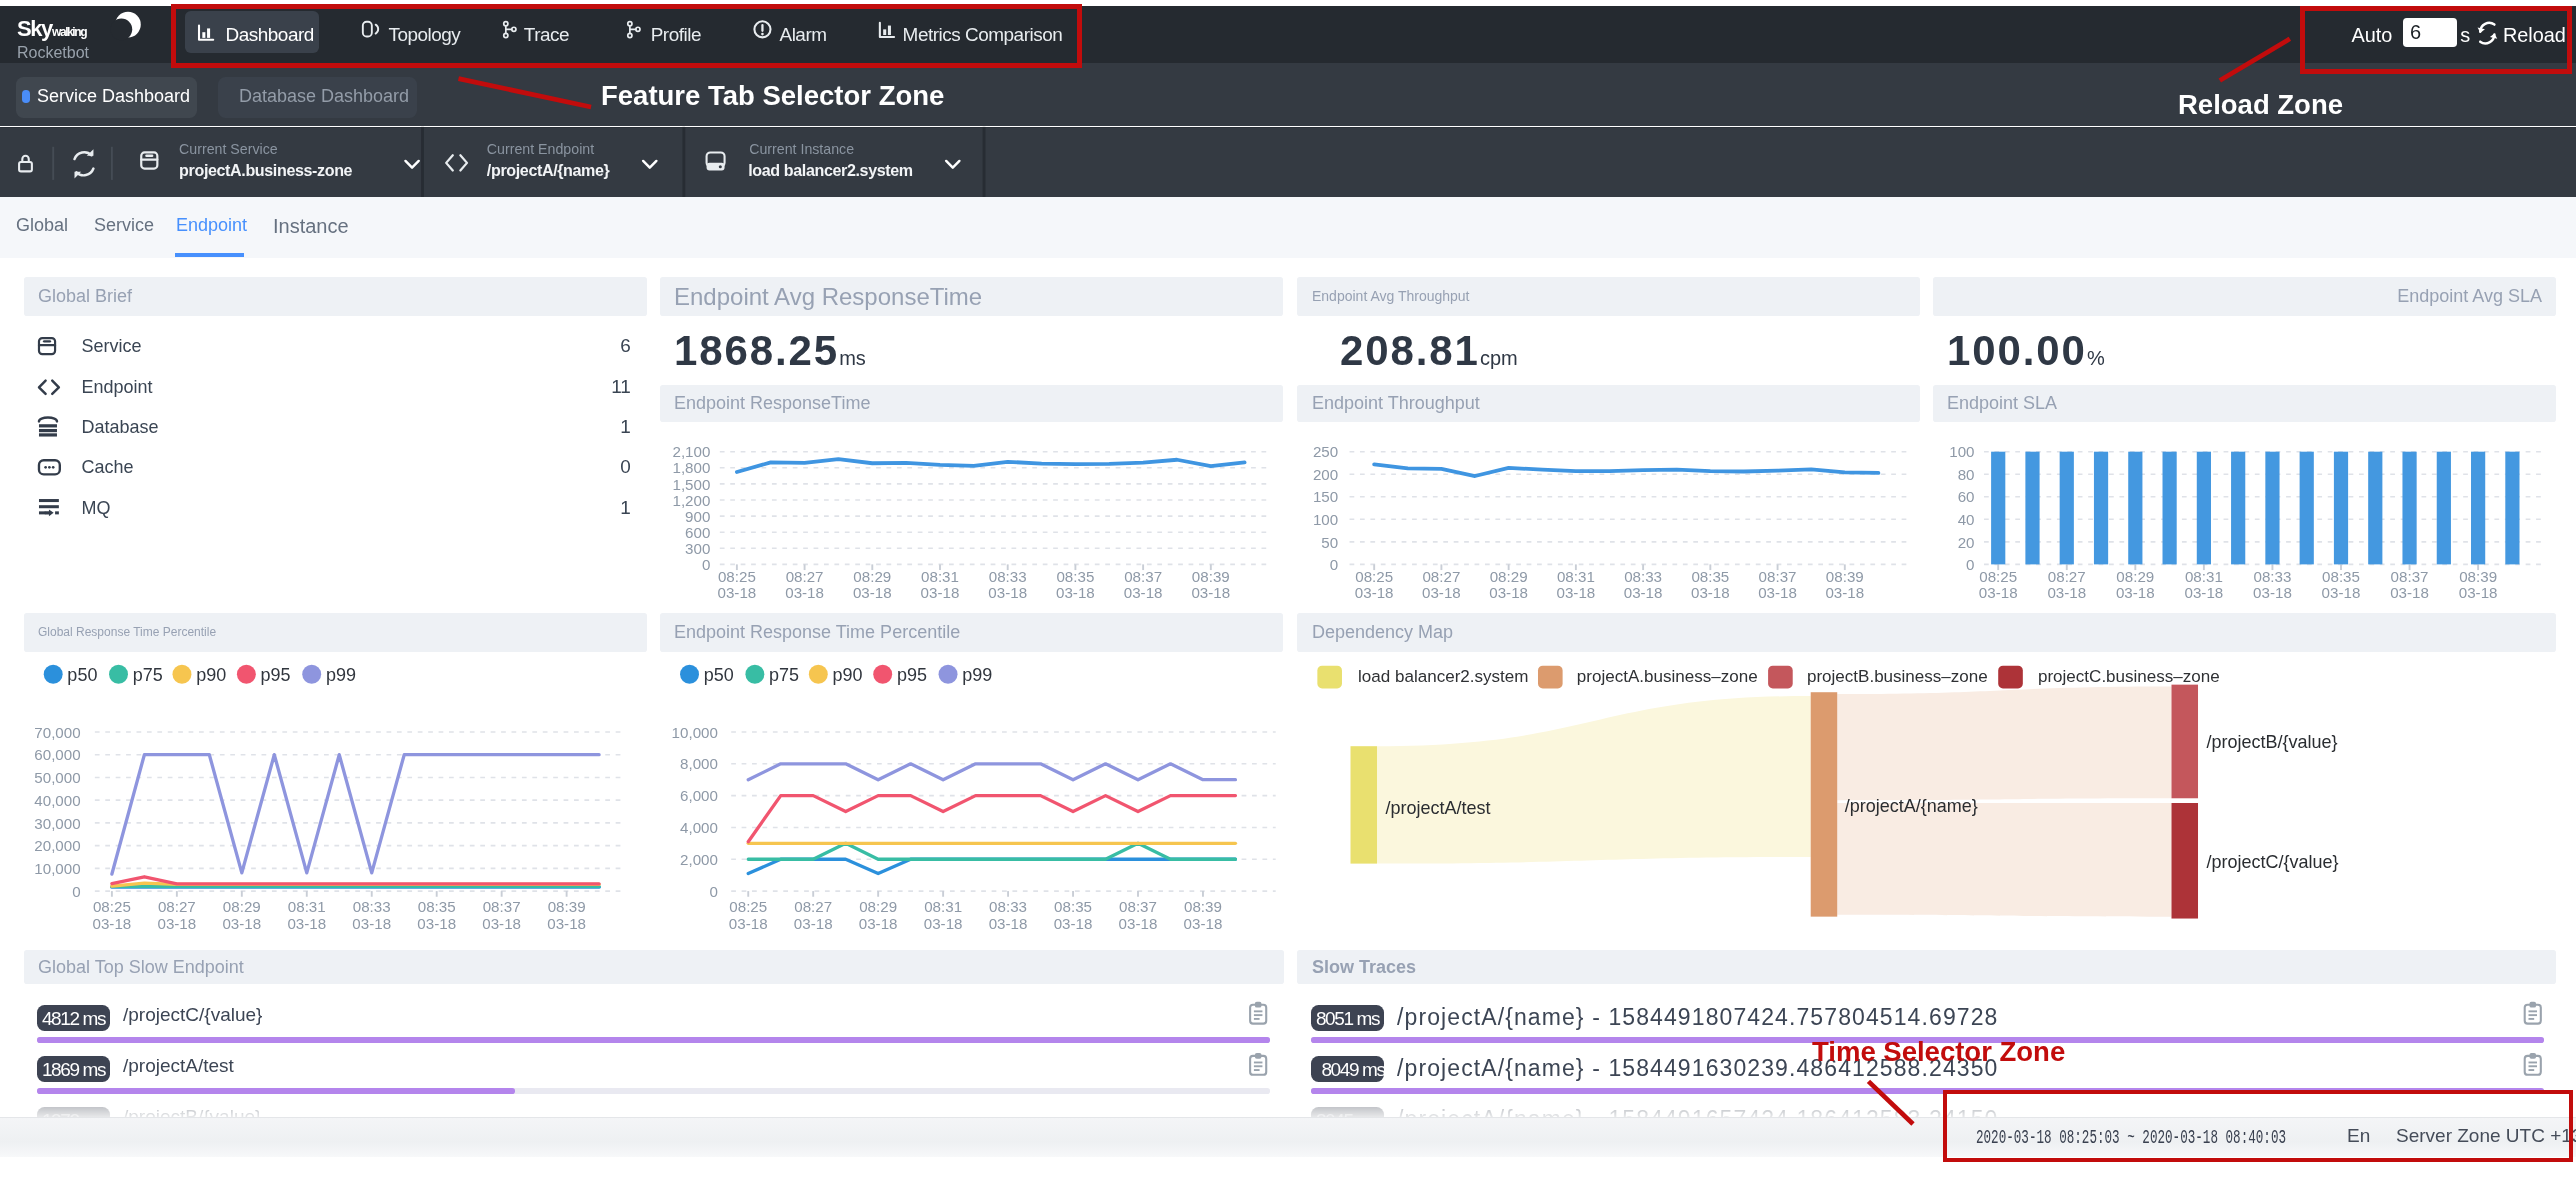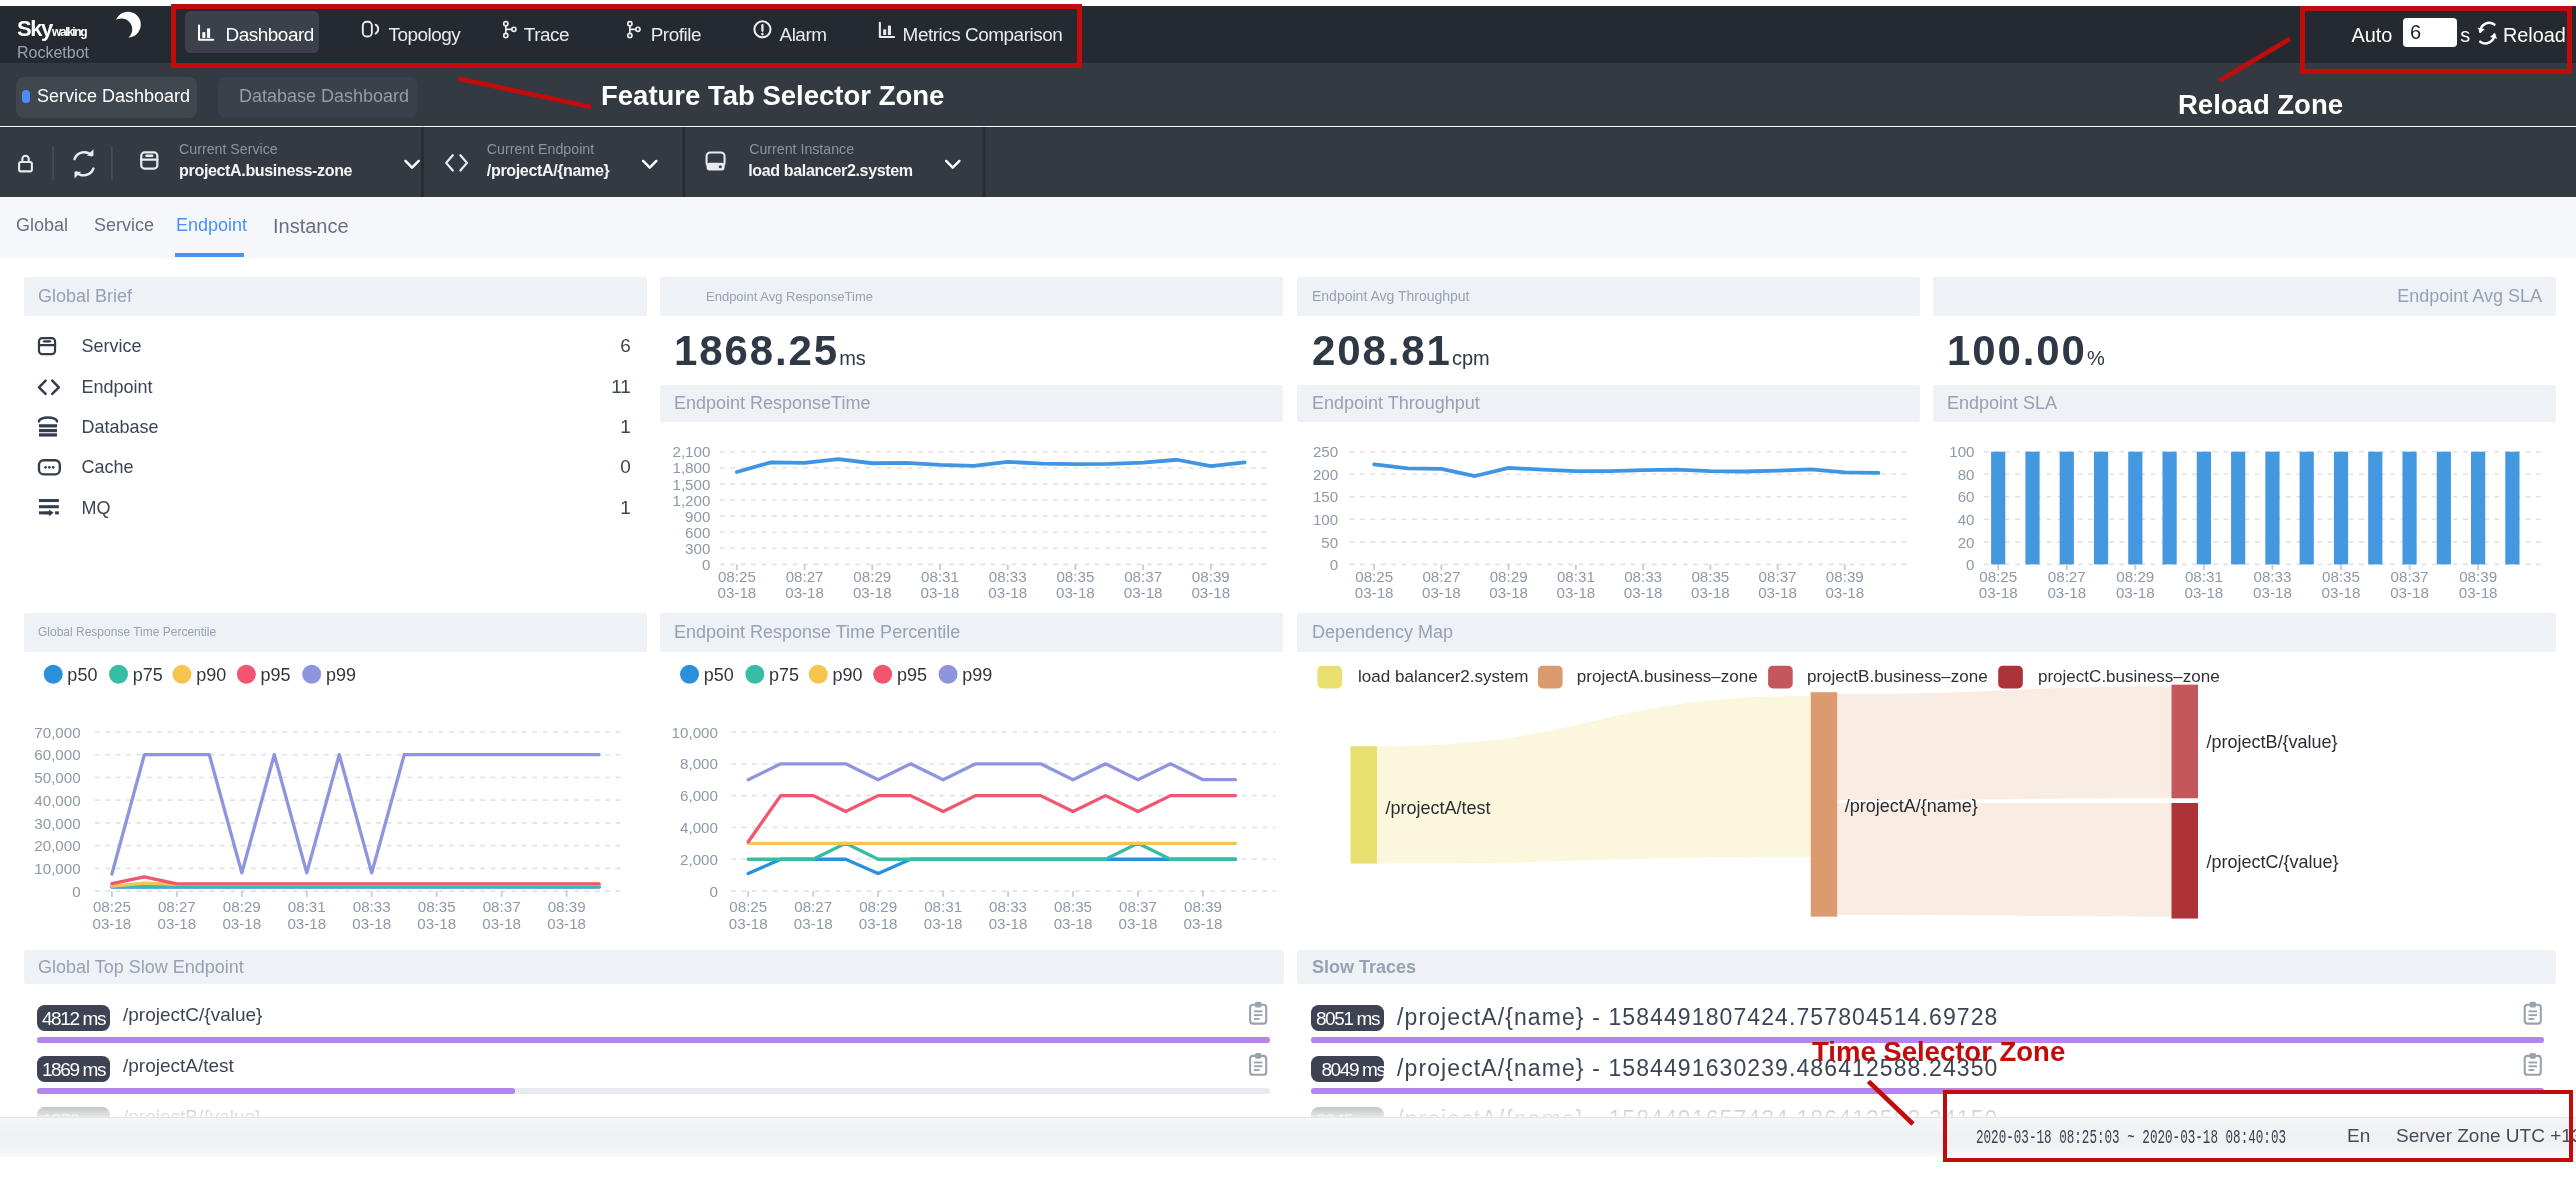--- a/index.html
+++ b/index.html
@@ -19,27 +19,27 @@
 <div style="position:absolute;left:218px;top:77px;width:199px;height:41px;background:#3a414b;border-radius:7.6px;"></div>
 <div style="position:absolute;left:239px;top:86px;font-size:18px;color:#939ca8;">Database Dashboard</div>
 <div style="position:absolute;left:16px;top:215px;font-size:18px;color:#667180;">Global</div>
 <div style="position:absolute;left:94px;top:215px;font-size:18px;color:#667180;">Service</div>
 <div style="position:absolute;left:176px;top:215px;font-size:18px;color:#4790fd;">Endpoint</div>
 <div style="position:absolute;left:273px;top:215px;font-size:20px;color:#667180;">Instance</div>
 <div style="position:absolute;left:175px;top:253px;width:69px;height:3.8px;background:#4790fd;"></div>
 <div style="position:absolute;left:24px;top:277px;width:623px;height:39px;background:#eef1f5;border-radius:2.8px;"></div>
 <div style="position:absolute;left:38px;top:277px;width:595px;height:39px;line-height:39px;font-size:18px;color:#97a1b3;white-space:nowrap;overflow:hidden;">Global Brief</div>
 <div style="position:absolute;left:660px;top:277px;width:623px;height:39px;background:#eef1f5;border-radius:2.8px;"></div>
-<div style="position:absolute;left:674px;top:277px;width:595px;height:39px;line-height:39px;font-size:13px;color:#97a1b3;white-space:nowrap;overflow:hidden;margin-left:32px;">Endpoint Avg ResponseTime</div>
+<div style="position:absolute;left:674px;top:277px;width:595px;height:39px;line-height:39px;font-size:24px;color:#97a1b3;white-space:nowrap;overflow:hidden;">Endpoint Avg ResponseTime</div>
 <div style="position:absolute;left:1297px;top:277px;width:623px;height:39px;background:#eef1f5;border-radius:2.8px;"></div>
 <div style="position:absolute;left:1312px;top:277px;width:595px;height:39px;line-height:39px;font-size:14px;color:#97a1b3;white-space:nowrap;overflow:hidden;">Endpoint Avg Throughput</div>
 <div style="position:absolute;left:1933px;top:277px;width:623px;height:39px;background:#eef1f5;border-radius:2.8px;"></div>
 <div style="position:absolute;left:1947px;top:277px;width:595px;height:45px;line-height:39px;font-size:18px;color:#97a1b3;white-space:nowrap;overflow:hidden;text-align:right;">Endpoint Avg SLA</div>
 <div style="position:absolute;left:674px;top:327px;font-size:42px;font-weight:700;color:#2f3845;letter-spacing:1.9px;white-space:nowrap;">1868.25<span style="font-size:20px;font-weight:400;letter-spacing:0;">ms</span></div>
-<div style="position:absolute;left:1312px;top:327px;font-size:42px;font-weight:700;color:#2f3845;letter-spacing:1.9px;white-space:nowrap;">208.81<span style="font-size:20px;font-weight:400;letter-spacing:0;">cpm</span></div>
+<div style="position:absolute;left:1340px;top:327px;font-size:42px;font-weight:700;color:#2f3845;letter-spacing:1.9px;white-space:nowrap;">208.81<span style="font-size:20px;font-weight:400;letter-spacing:0;">cpm</span></div>
 <div style="position:absolute;left:1947px;top:327px;font-size:42px;font-weight:700;color:#2f3845;letter-spacing:1.9px;white-space:nowrap;">100.00<span style="font-size:20px;font-weight:400;letter-spacing:0;">%</span></div>
 <div style="position:absolute;left:660px;top:385px;width:623px;height:37px;background:#eef1f5;border-radius:2.8px;"></div>
 <div style="position:absolute;left:674px;top:385px;width:595px;height:37px;line-height:37px;font-size:18px;color:#97a1b3;white-space:nowrap;overflow:hidden;">Endpoint ResponseTime</div>
 <div style="position:absolute;left:1297px;top:385px;width:623px;height:37px;background:#eef1f5;border-radius:2.8px;"></div>
 <div style="position:absolute;left:1312px;top:385px;width:595px;height:37px;line-height:37px;font-size:18px;color:#97a1b3;white-space:nowrap;overflow:hidden;">Endpoint Throughput</div>
 <div style="position:absolute;left:1933px;top:385px;width:623px;height:37px;background:#eef1f5;border-radius:2.8px;"></div>
 <div style="position:absolute;left:1947px;top:385px;width:595px;height:37px;line-height:37px;font-size:18px;color:#97a1b3;white-space:nowrap;overflow:hidden;">Endpoint SLA</div>
 <div style="position:absolute;left:24px;top:613px;width:623px;height:39px;background:#eef1f5;border-radius:2.8px;"></div>
 <div style="position:absolute;left:38px;top:613px;width:595px;height:39px;line-height:39px;font-size:12px;color:#97a1b3;white-space:nowrap;overflow:hidden;">Global Response Time Percentile</div>
 <div style="position:absolute;left:660px;top:613px;width:623px;height:39px;background:#eef1f5;border-radius:2.8px;"></div>

